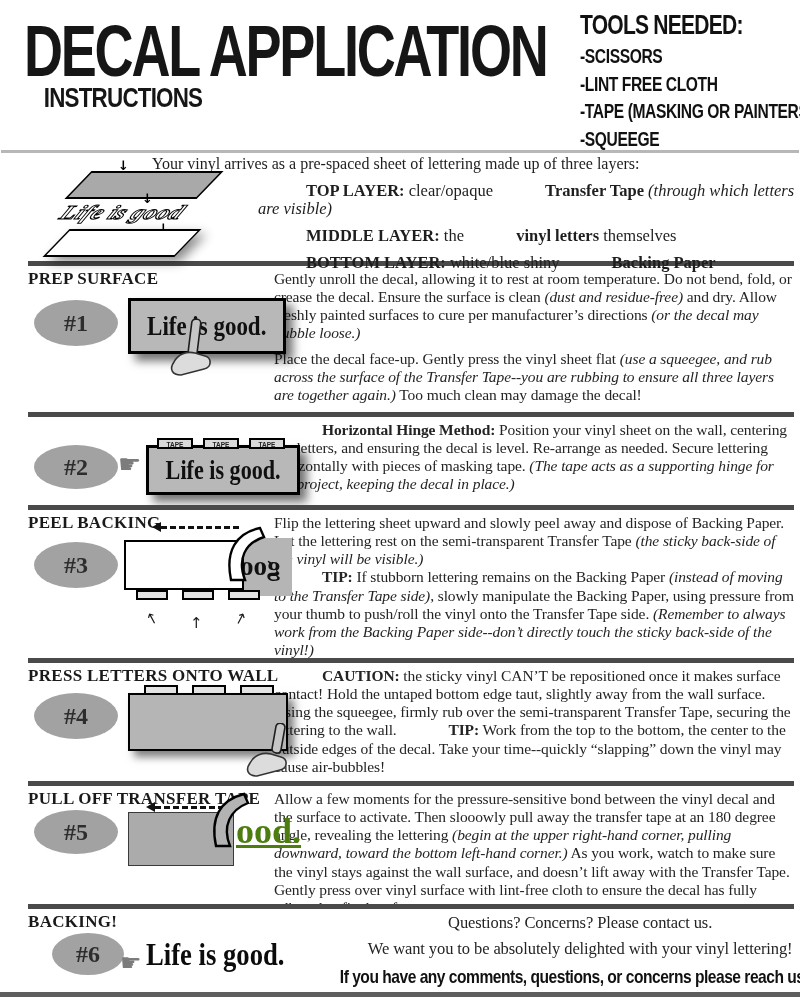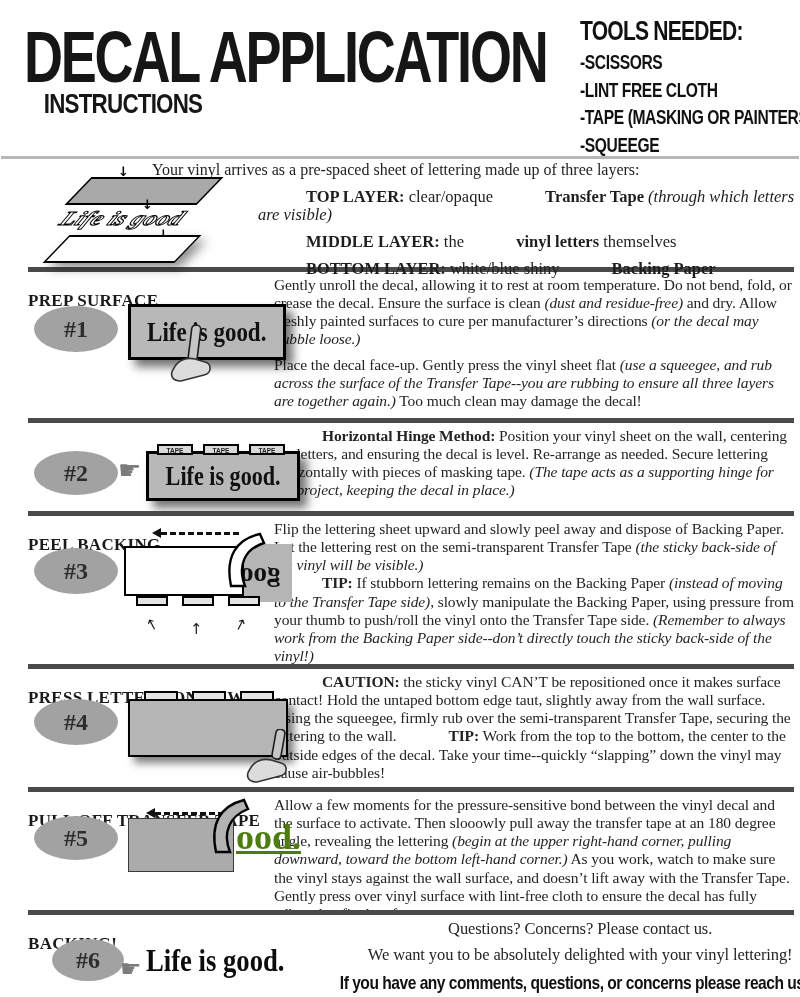--- a/index.html
+++ b/index.html
@@ -4,21 +4,21 @@
 <style>
   html,body { margin:0; padding:0; }
   body {
     width:800px; height:997px; overflow:hidden;
     background:#ffffff; color:#222;
     font-family:"Liberation Serif", serif;
   }
   .page { width:800px; height:997px; position:relative; }
 
   
-  .header { display:flex; height:146px; padding-top:10px; }
+  .header { display:flex; height:146px; padding-top:4px; }
   .title-block { width:556px; flex-shrink:0; padding-left:24px; }
   .title {
     font-family:"Liberation Sans", sans-serif; font-weight:bold;
     font-size:73px; line-height:1.02; letter-spacing:-3px; white-space:nowrap;
     color:#161616; transform:scaleX(0.74); transform-origin:left top; margin-top:10px;
   }
   .subtitle { width:520px; margin-top:-6px; }
   .subtitle span {
     display:inline-block; font-family:"Liberation Sans", sans-serif; font-weight:bold;
     font-size:28px; letter-spacing:-1px; color:#161616; transform:scaleX(0.8);
@@ -46,21 +46,21 @@
   .layer-word {
     position:absolute; left:32px; top:36px; font-style:italic; font-weight:bold;
     font-size:25px; white-space:nowrap; color:#fff;
     -webkit-text-stroke:1.2px #000; transform:skewX(-32deg) scaleY(0.8);
   }
   .diag-arrow { position:absolute; font-weight:bold; font-size:13px; color:#000; font-family:"DejaVu Sans",sans-serif; }
 
   
   .step { display:flex; overflow:hidden; }
   .step-left { width:272px; flex-shrink:0; position:relative; padding-left:28px; box-sizing:border-box; }
-  .step-heading { font-weight:bold; font-size:17px; letter-spacing:0.3px; color:#1a1a1a; padding-top:19px; white-space:nowrap; }
+  .step-heading { font-weight:bold; font-size:17px; letter-spacing:0.3px; color:#1a1a1a; padding-top:3px; white-space:nowrap; }
   .step-right { flex:1; font-size:15.5px; line-height:1.17; color:#242424; padding:4px 6px 0 2px; letter-spacing:-0.1px; }
   .step-right p { margin:0 0 7px 0; }
   .run-b { font-weight:bold;margin-left:48px; }
   .run-i { font-style:italic; }
 
   .badge {
     position:absolute; background:#a2a2a2; border-radius:50%;
     display:flex; align-items:center; justify-content:center;
   }
   .badge span { font-weight:bold; font-size:24px; color:#2d2d2d; }

